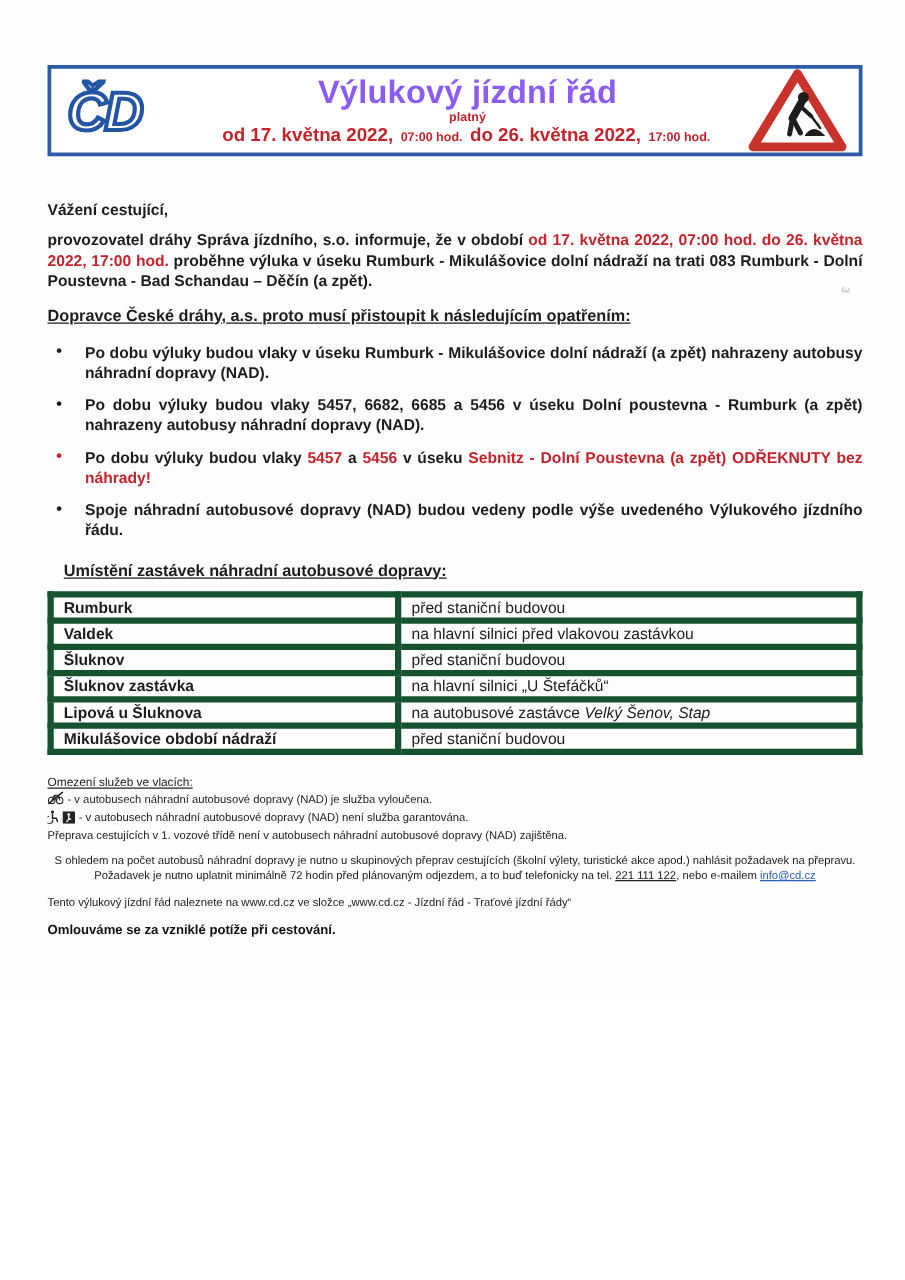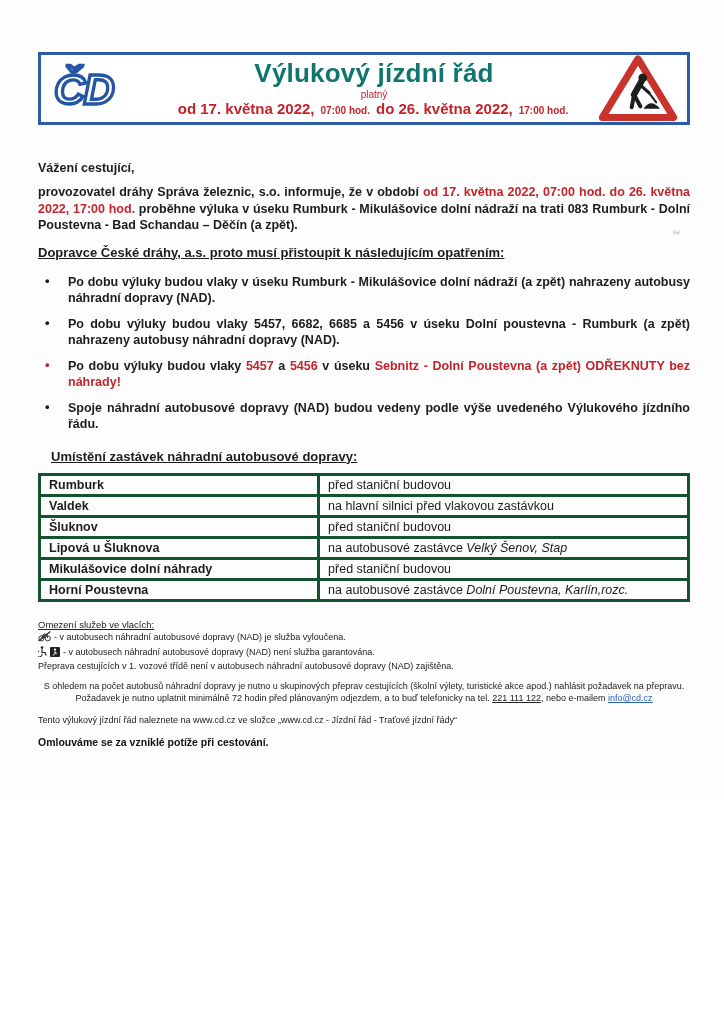--- a/index.html
+++ b/index.html
@@ -10,22 +10,22 @@
   }
   .content { position:absolute; left:38px; top:0; width:652px; }
 
   
   .header-box {
     margin-top:52px; height:73px; border:3px solid #2d5ba6;
     display:flex; align-items:center; padding:0 8px; background:#fff;
   }
   .logo-wrap { width:108px; flex:0 0 auto; display:flex; align-items:center; }
   .header-center { flex:1 1 auto; text-align:center; line-height:1.05; }
-  .doc-title { font-size:26px; font-weight:bold; color:#0f766e; letter-spacing:.2px; }
-  .platny { font-size:10px; font-weight:normal; color:#c3242c; margin-top:2px; }
+  .doc-title { font-size:26px; font-weight:bold; color:#8b5cf6; letter-spacing:.2px; }
+  .platny { font-size:10px; font-weight:bold; color:#c3242c; margin-top:2px; }
   .dates { font-size:15px; font-weight:bold; color:#c3242c; margin-top:1px; white-space:nowrap; }
   .dates .t-small { font-size:10px; margin:0 4px; }
   .dates .t-big  { margin:14px 2px; }
   .tri-wrap { flex:0 0 auto; margin-left:6px; display:flex; align-items:center; }
 
   
   .salutation { margin-top:36px; font-size:12.5px; font-weight:bold; }
   .intro-para { margin-top:9px; font-size:12.5px; font-weight:bold; line-height:16.5px; text-align:justify; }
   .red { color:#c3242c; }
   .section-heading {
@@ -35,21 +35,21 @@
   .bullets li {
     position:relative; padding-left:30px; margin-bottom:10px;
     font-size:12.5px; font-weight:bold; line-height:16px; text-align:justify;
   }
   .bullets li .marker { position:absolute; left:7px; top:-1px; font-size:13px; }
   .bullets li.red-bullet .marker { color:#c3242c; }
 
   
   .table-heading { margin-top:17px;padding-left:13px; }
   table.stops { margin-top:9px; width:100%; border-collapse:collapse; font-size:12.5px; }
-  table.stops td { border:3px solid #14532d; padding:1px 8px; height:21px; vertical-align:middle; }
+  table.stops td { border:5px solid #14532d; padding:1px 8px; height:21px; vertical-align:middle; }
   td.stop { font-weight:bold; width:43%; }
   .it { font-style:italic; }
 
   
   .footnotes { margin-top:17px; font-size:9px; line-height:12.5px; color:#222; }
   .fn-heading { font-weight:normal; text-decoration:underline; font-size:9.5px; }
   .fn-icon { display:inline-block; vertical-align:-2px; margin-right:3px; }
   .fn-para { margin-top:7px;text-align:center; }
   .fn-web { margin-top:9px; }
   .tel { text-decoration:underline; }
@@ -91,21 +91,21 @@
           <line x1="45" y1="50" x2="42" y2="66" stroke="#1d1d1b" stroke-width="5" stroke-linecap="round"></line>
           <line x1="45" y1="50" x2="53" y2="65" stroke="#1d1d1b" stroke-width="5" stroke-linecap="round"></line>
           <line x1="53" y1="38" x2="64" y2="48" stroke="#1d1d1b" stroke-width="4" stroke-linecap="round"></line>
           <line x1="64" y1="48" x2="73" y2="60" stroke="#1d1d1b" stroke-width="2.5" stroke-linecap="round"></line>
           <path d="M57 68 Q66 54 78 68 Z" fill="#1d1d1b"></path>
         </svg>
       </div>
     </div>
 
     <p class="salutation">Vážení cestující,</p>
-    <p class="intro-para"><span>provozovatel dráhy Správa železnic, s.o. informuje, že v období </span><span class="red">od 17. května 2022, 07:00 hod. do 26. května 2022, 17:00 hod.</span><span> proběhne výluka v úseku Rumburk - Mikulášovice dolní nádraží na trati 083 Rumburk - Dolní Poustevna - Bad Schandau – Děčín (a zpět).</span></p>
+    <p class="intro-para"><span>provozovatel dráhy Správa jízdního, s.o. informuje, že v období </span><span class="red">od 17. května 2022, 07:00 hod. do 26. května 2022, 17:00 hod.</span><span> proběhne výluka v úseku Rumburk - Mikulášovice dolní nádraží na trati 083 Rumburk - Dolní Poustevna - Bad Schandau – Děčín (a zpět).</span></p>
     <p class="section-heading">Dopravce České dráhy, a.s. proto musí přistoupit k následujícím opatřením:</p>
 
     <ul class="bullets">
       <li><span class="marker">•</span><span>Po dobu výluky budou vlaky v úseku Rumburk - Mikulášovice dolní nádraží (a zpět) nahrazeny autobusy náhradní dopravy (NAD).</span></li>
       <li><span class="marker">•</span><span>Po dobu výluky budou vlaky 5457, 6682, 6685 a 5456 v úseku Dolní poustevna - Rumburk (a zpět) nahrazeny autobusy náhradní dopravy (NAD).</span></li>
       <li class="red-bullet"><span class="marker">•</span><span>Po dobu výluky budou vlaky </span><span class="red">5457</span><span> a </span><span class="red">5456</span><span> v úseku </span><span class="red">Sebnitz - Dolní Poustevna (a zpět) ODŘEKNUTY bez náhrady!</span></li>
       <li><span class="marker">•</span><span>Spoje náhradní autobusové dopravy (NAD) budou vedeny podle výše uvedeného Výlukového jízdního řádu.</span></li>
     </ul>
 
     <p class="section-heading table-heading">Umístění zastávek náhradní autobusové dopravy:</p>
@@ -117,30 +117,30 @@
           </tr>
         <tr>
             <td class="stop">Valdek</td>
             <td><span>na hlavní silnici před vlakovou zastávkou</span><span class="it"></span></td>
           </tr>
         <tr>
             <td class="stop">Šluknov</td>
             <td><span>před staniční budovou</span><span class="it"></span></td>
           </tr>
         <tr>
+            <td class="stop">Šluknov zastávka</td>
+            <td><span>na hlavní silnici „U Štefáčků“</span><span class="it"></span></td>
+          </tr>
+        <tr>
             <td class="stop">Lipová u Šluknova</td>
             <td><span>na autobusové zastávce </span><span class="it">Velký Šenov, Stap</span></td>
           </tr>
         <tr>
-            <td class="stop">Mikulášovice dolní náhrady</td>
+            <td class="stop">Mikulášovice období nádraží</td>
             <td><span>před staniční budovou</span><span class="it"></span></td>
-          </tr>
-        <tr>
-            <td class="stop">Horní Poustevna</td>
-            <td><span>na autobusové zastávce </span><span class="it">Dolní Poustevna, Karlín,rozc.</span></td>
           </tr>
       </tbody>
     </table>
 
     <div class="footnotes">
       <p class="fn-heading">Omezení služeb ve vlacích:</p>
       <p><span class="fn-icon"><svg width="13" height="11" viewBox="0 0 14 12">
               <circle cx="3.6" cy="8" r="2.8" fill="none" stroke="#222" stroke-width="1"></circle>
               <circle cx="10.6" cy="8" r="2.8" fill="none" stroke="#222" stroke-width="1"></circle>
               <path d="M3.6 8 L6 3.5 L9.5 3.5 L10.6 8 M6 3.5 L7.6 8" fill="none" stroke="#222" stroke-width="1"></path>

